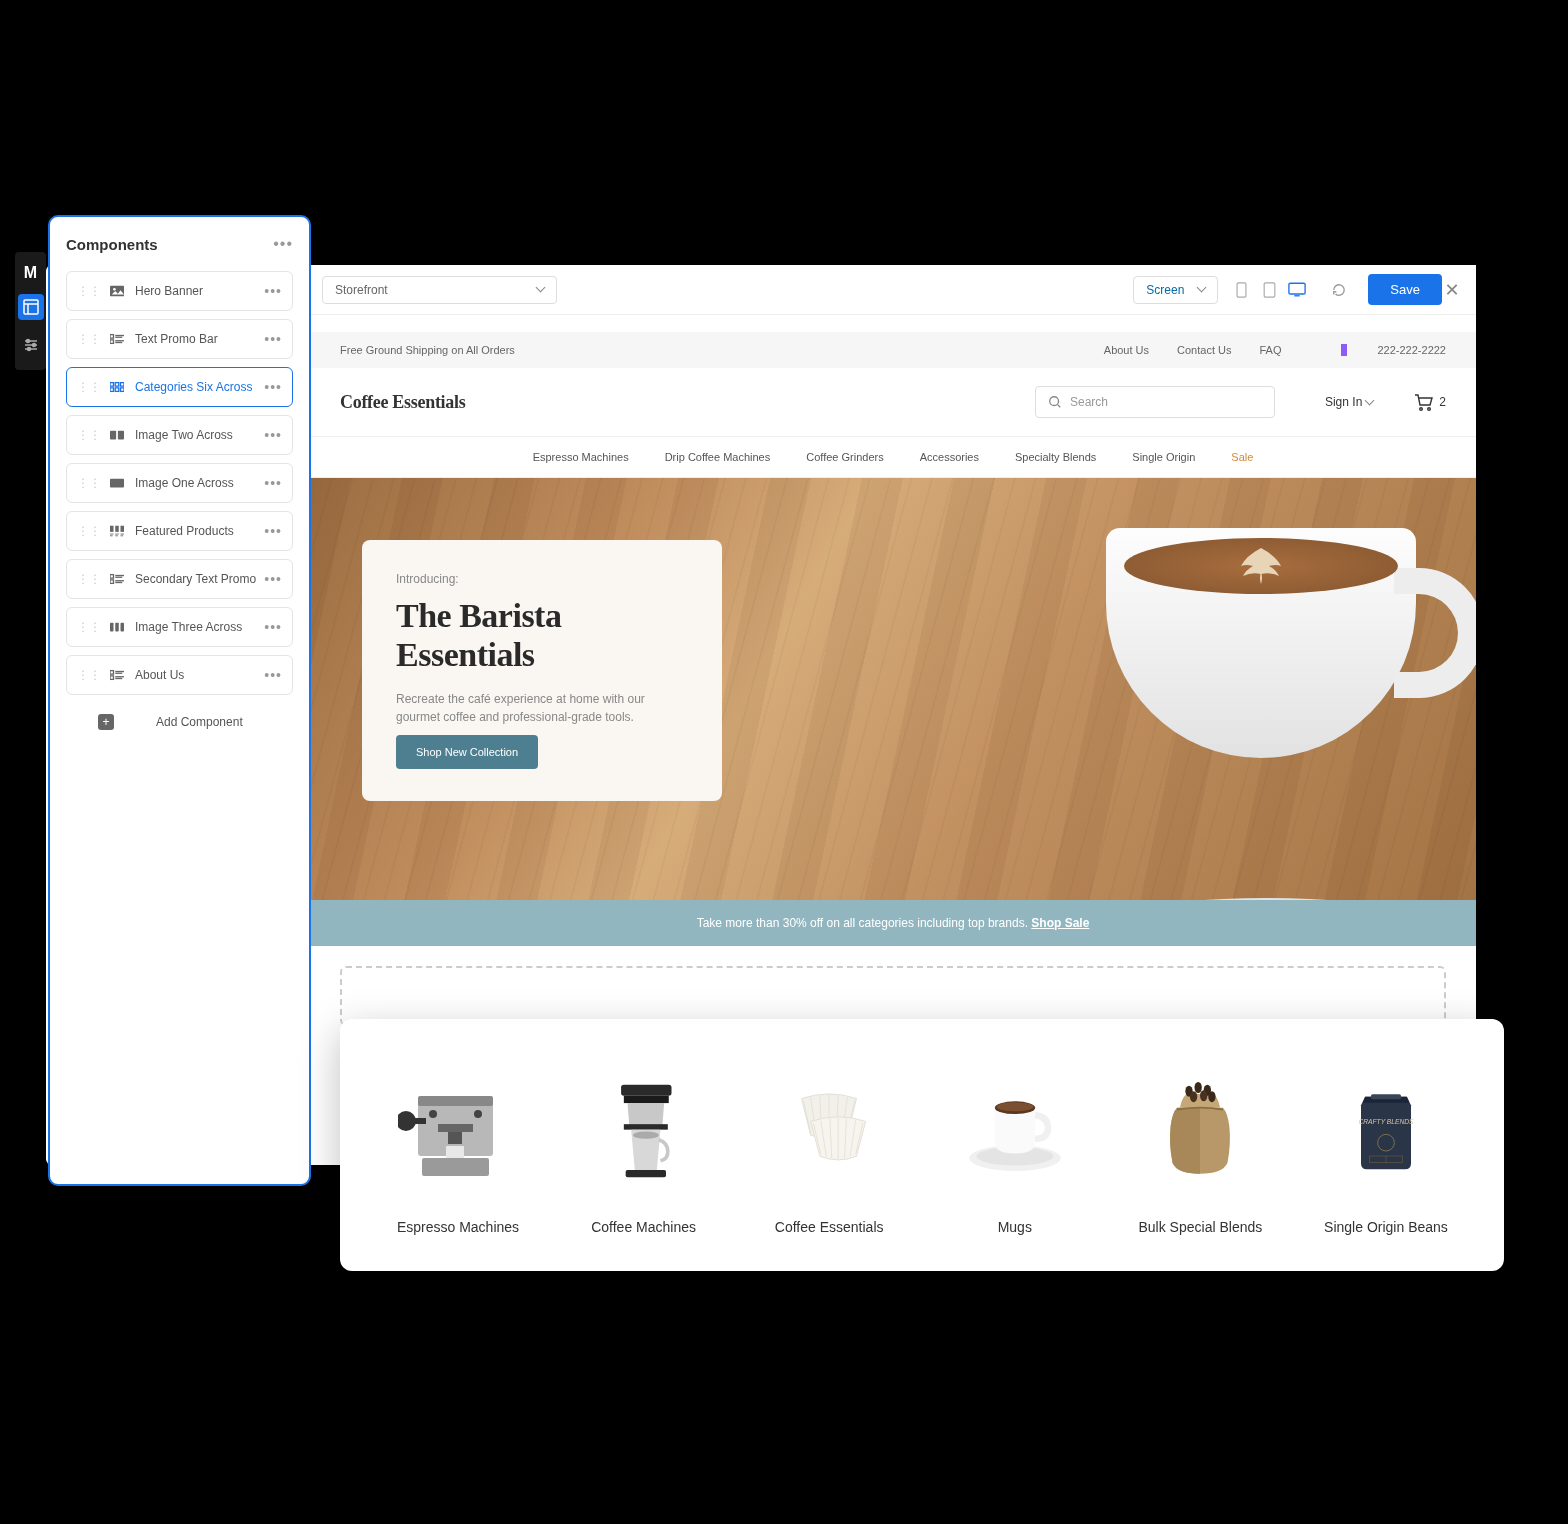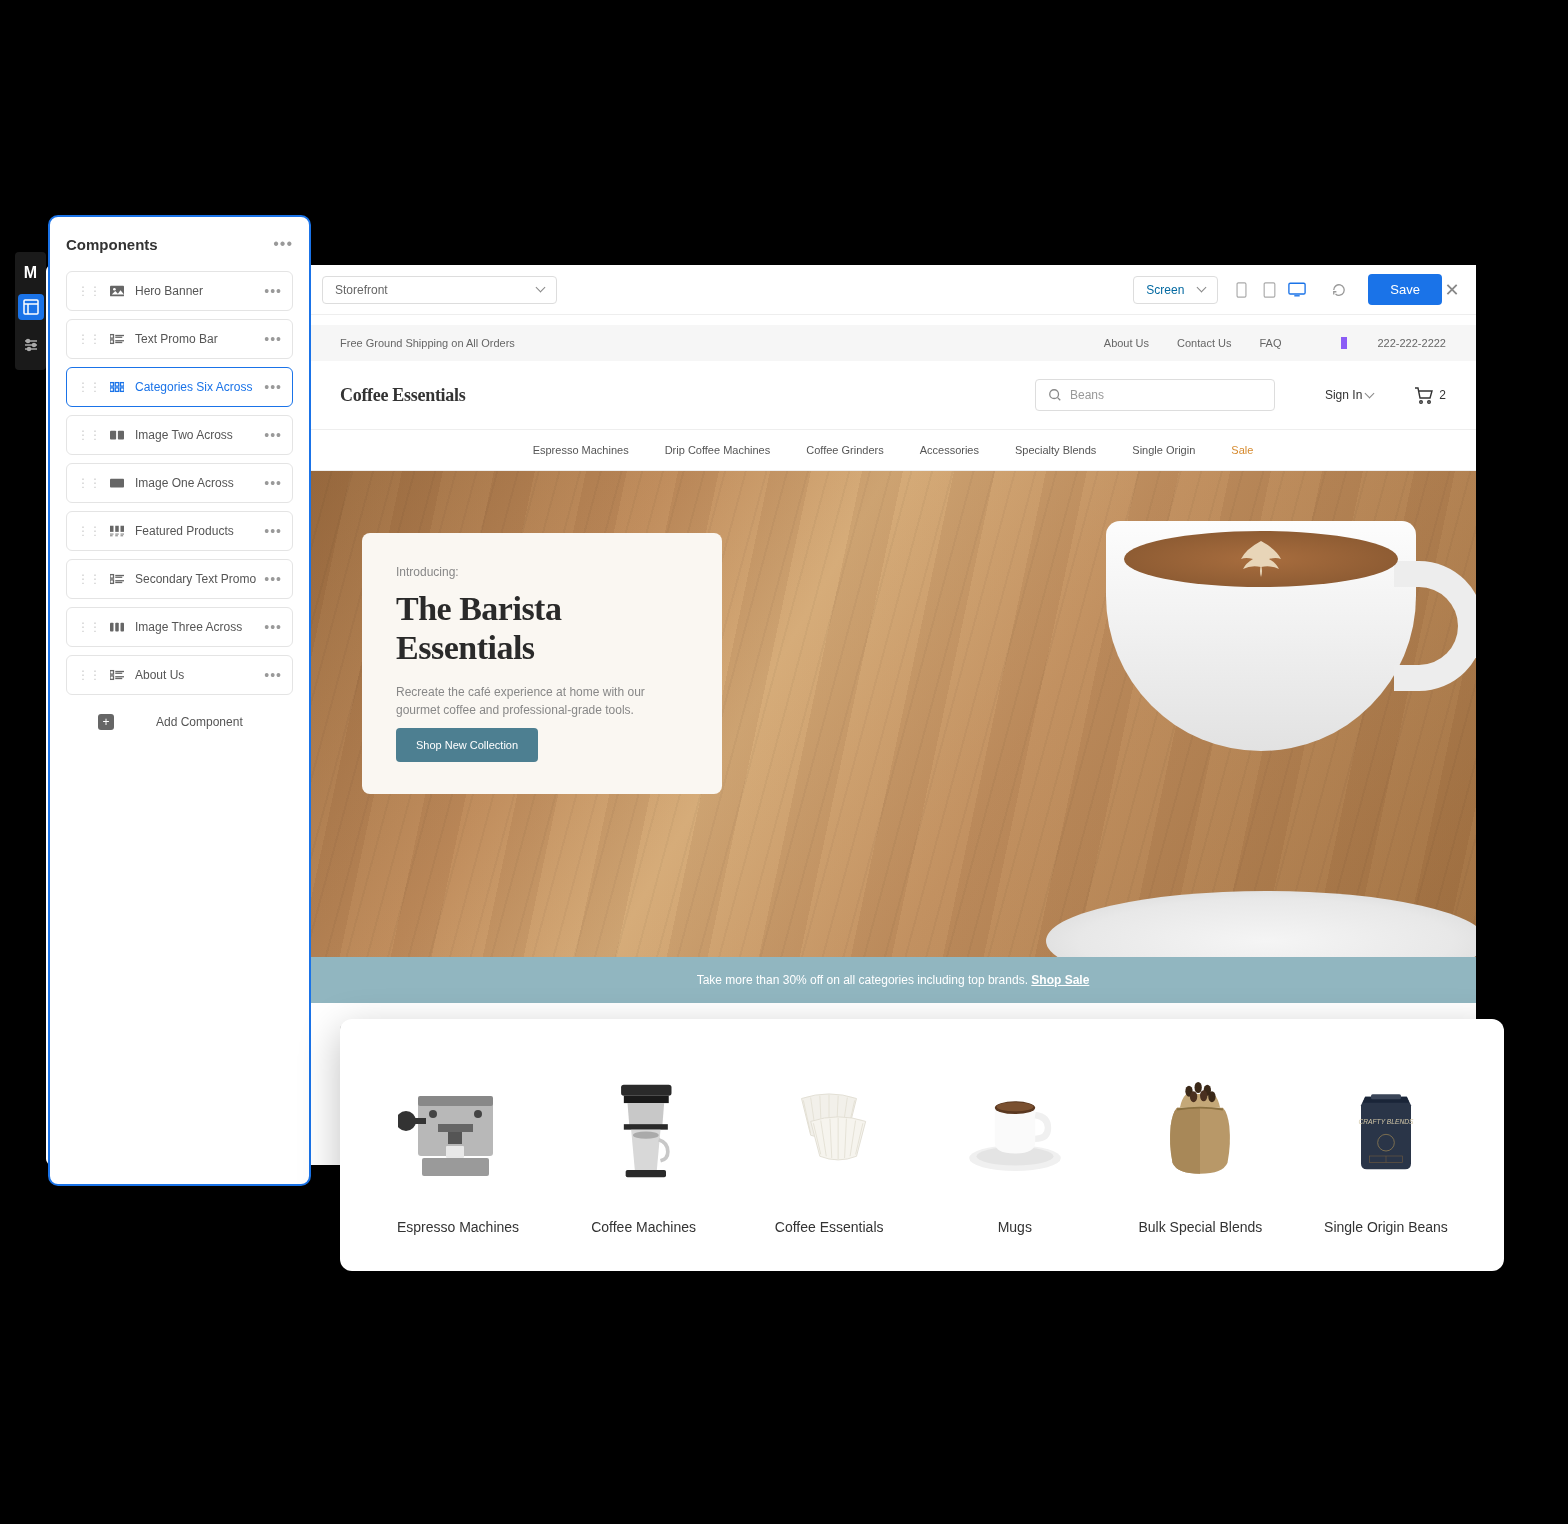--- a/index.html
+++ b/index.html
@@ -38,21 +38,21 @@
     .toolbar-spacer { flex: 1; }
     .screen-select { display: flex; align-items: center; border: 1px solid #ddd; border-radius: 4px; padding: 6px 12px; font-size: 12px; color: #0369a1; cursor: pointer; margin-right: 14px; gap: 14px; }
     .device-icons { display: flex; gap: 10px; align-items: center; margin-right: 18px; }
     .device-icon { width: 18px; height: 18px; display: flex; align-items: center; justify-content: center; cursor: pointer; }
     .device-icon.active { color: #1a73e8; }
     .refresh-btn { width: 30px; height: 30px; display: flex; align-items: center; justify-content: center; cursor: pointer; color: #888; margin-right: 14px; }
     .save-btn { background: #1a73e8; color: #fff; padding: 8px 22px; border-radius: 4px; font-size: 13px; cursor: pointer; border: none; margin-right: 0; }
     .close-btn { width: 20px; height: 20px; display: flex; align-items: center; justify-content: center; cursor: pointer; color: #888; font-size: 18px; }
     
     
-    .site-preview { position: absolute; left: 310px; top: 325px; width: 1166px; background: #fff; }
+    .site-preview { position: absolute; left: 310px; top: 332px; width: 1166px; background: #fff; }
     
     .utility-bar { background: #f6f6f6; padding: 12px 30px; display: flex; align-items: center; font-size: 11px; color: #666; }
     .util-left { flex: 1; }
     .util-links { display: flex; gap: 28px; }
     .util-links span { cursor: pointer; }
     .util-phone { margin-left: 60px; border-left: 6px solid #8b5cf6; padding-left: 30px; }
     
     .site-header { display: flex; align-items: center; padding: 18px 30px; gap: 20px; }
     .site-logo { font-family: Georgia, serif; font-weight: bold; font-size: 18px; color: #333; letter-spacing: -0.3px; }
     .header-spacer { flex: 1; }
@@ -60,21 +60,21 @@
     .search-box svg { width: 14px; height: 14px; margin-right: 8px; color: #888; }
     .search-box span { font-size: 12px; color: #999; }
     .signin { font-size: 12px; color: #333; display: flex; align-items: center; gap: 4px; cursor: pointer; margin-left: 30px; }
     .cart { display: flex; align-items: center; gap: 6px; margin-left: 20px; cursor: pointer; }
     .cart-count { font-size: 12px; color: #333; }
     
     .main-nav { display: flex; justify-content: center; gap: 36px; padding: 14px 0; border-top: 1px solid #eee; border-bottom: 1px solid #eee; }
     .nav-item { font-size: 11px; color: #555; cursor: pointer; }
     .nav-item.sale { color: #d68a2e; }
     
-    .hero { position: relative; height: 486px; background: linear-gradient(120deg, #9b6d42 0%, #c49161 25%, #dcb380 40%, #c69565 60%, #a37445 100%); overflow: hidden; }
+    .hero { position: relative; height: 422px; background: linear-gradient(120deg, #9b6d42 0%, #c49161 25%, #dcb380 40%, #c69565 60%, #a37445 100%); overflow: hidden; }
     .wood { position:absolute; inset:0; background: repeating-linear-gradient(105deg, rgba(0,0,0,0.03) 0px, rgba(0,0,0,0.03) 2px, transparent 2px, transparent 20px), repeating-linear-gradient(102deg, rgba(120,70,30,0.15) 0px, rgba(120,70,30,0.15) 40px, rgba(160,110,60,0.1) 40px, rgba(160,110,60,0.1) 90px); }
     .hero-card { position: absolute; left: 52px; top: 62px; width: 360px; background: #faf7f2; border-radius: 8px; padding: 32px 34px; }
     .hero-intro { font-size: 12px; color: #888; margin-bottom: 10px; }
     .hero-title { font-family: Georgia, 'Times New Roman', serif; font-size: 34px; font-weight: 900; color: #2a2a2a; line-height: 1.15; margin-bottom: 16px; letter-spacing: -0.5px; }
     .hero-desc { font-size: 12px; color: #888; line-height: 1.5; margin-bottom: 9px; }
     .hero-btn { background: #4d7f91; color: #fff; padding: 11px 20px; border-radius: 4px; font-size: 11px; cursor: pointer; border: none; display: inline-block; }
     
     .cup-saucer { position: absolute; right: 60px; top: 50px; }
     .saucer { width: 440px; height: 100px; background: radial-gradient(ellipse at center, #f5f5f5 0%, #e8e8e8 60%, #d0d0d0 100%); border-radius: 50%; position: absolute; bottom: -240px; left: -60px; }
     .cup-body { width: 310px; height: 230px; background: linear-gradient(180deg, #fdfdfd 0%, #f0f0f0 50%, #e2e2e2 100%); border-radius: 14px 14px 155px 155px; position: relative; }
@@ -172,21 +172,21 @@
   </div>
 
   <div class="site-header">
     <div class="site-logo">Coffee Essentials</div>
     <div class="header-spacer"></div>
     <div class="search-box">
       <svg viewBox="0 0 16 16" fill="none" stroke="#888" stroke-width="1.5">
           <circle cx="7" cy="7" r="5"></circle>
           <line x1="11" y1="11" x2="14" y2="14"></line>
         </svg>
-      <span>Beans</span>
+      <span>Search</span>
     </div>
     <div class="signin">
       <span>Sign In</span>
       <span class="chevron"></span>
     </div>
     <div class="cart">
       <svg viewBox="0 0 20 18" width="20" height="18" fill="none" stroke="#333" stroke-width="1.4">
           <path d="M2 2h3l2 10h10l2-7H6"></path>
           <circle cx="8" cy="16" r="1.3"></circle>
           <circle cx="16" cy="16" r="1.3"></circle>

